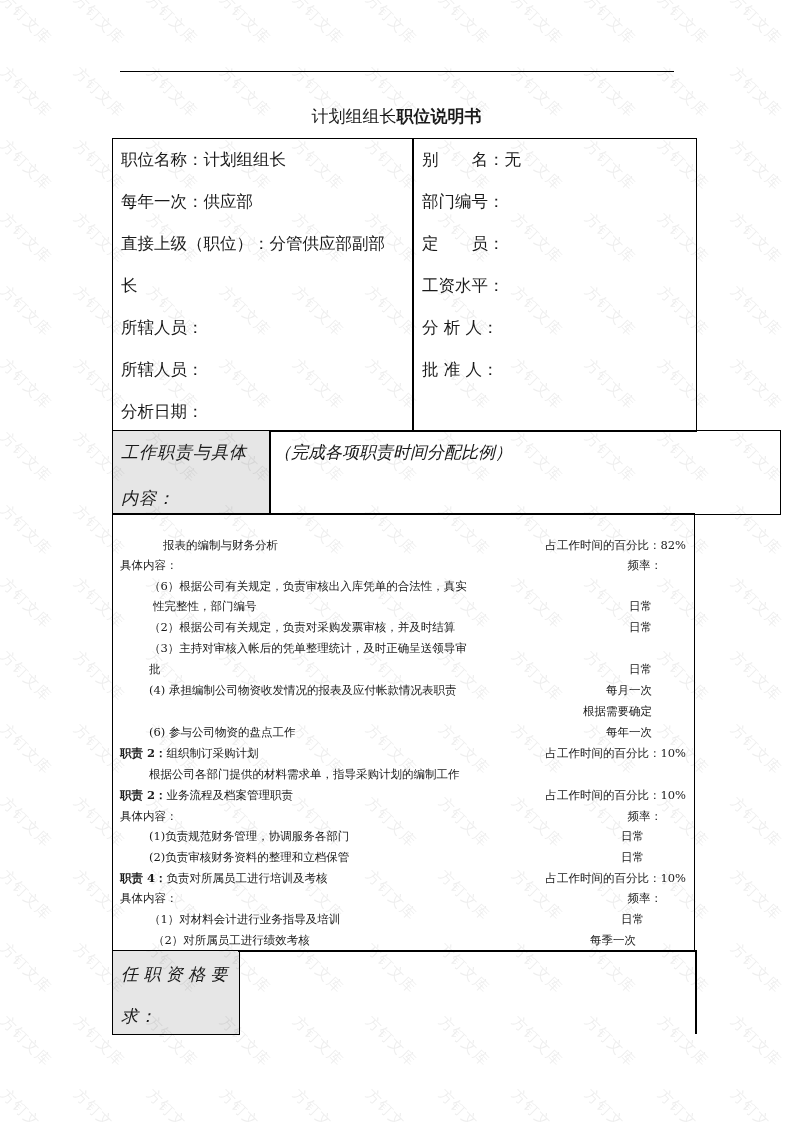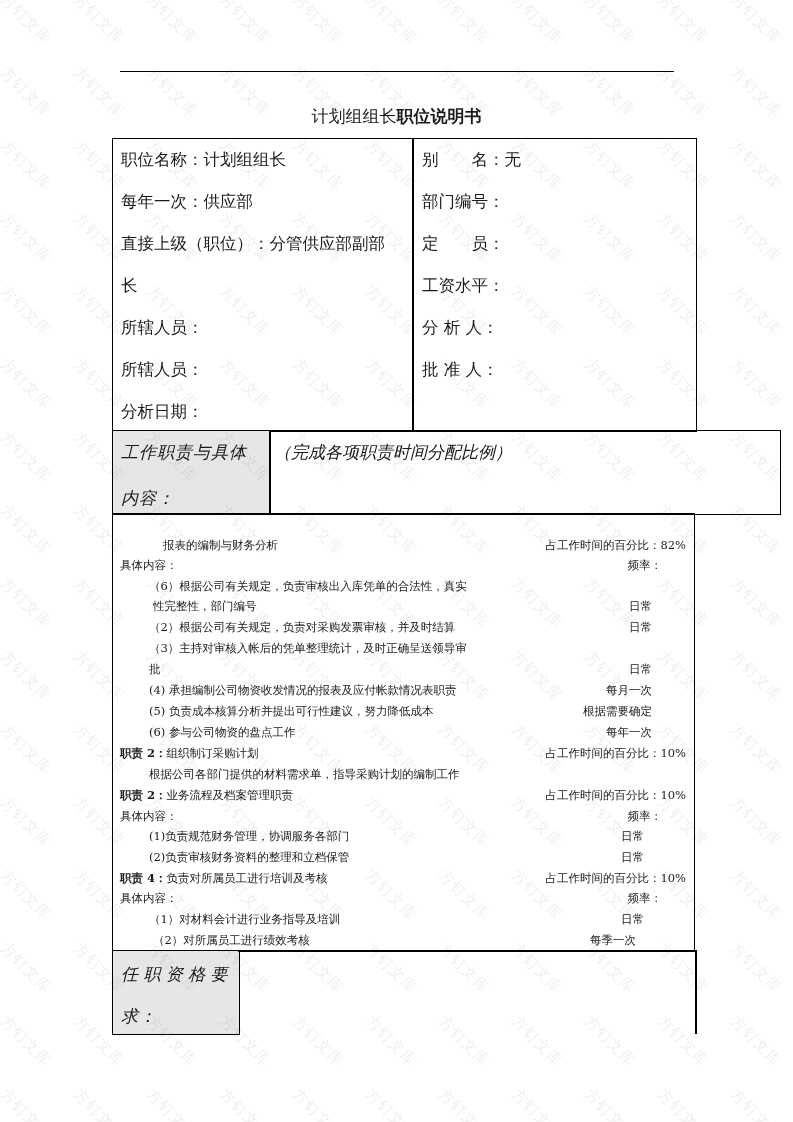--- a/index.html
+++ b/index.html
@@ -265,21 +265,20 @@
   <div class="dl" style="left:36px;top:106px">（2）根据公司有关规定，负责对采购发票审核，并及时结算</div>
   <div class="dr" style="right:42px;top:106px">日常</div>
 
   <div class="dl" style="left:36px;top:127px">（3）主持对审核入帐后的凭单整理统计，及时正确呈送领导审</div>
   <div class="dl" style="left:36px;top:148px">批</div>
   <div class="dr" style="right:42px;top:148px">日常</div>
 
   <div class="dl" style="left:36px;top:169px">(4) 承担编制公司物资收发情况的报表及应付帐款情况表职责</div>
   <div class="dr" style="right:42px;top:169px">每月一次</div>
 
-  <div class="dl" style="left:36px;top:190px">(5) 负责成本核算分析并提出可行性建议，努力降低成本</div>
   <div class="dr" style="right:42px;top:190px">根据需要确定</div>
 
   <div class="dl" style="left:36px;top:211px">(6) 参与公司物资的盘点工作</div>
   <div class="dr" style="right:42px;top:211px">每年一次</div>
 
   <div class="dl" style="left:7px;top:232px"><b>职责 2：</b><span>组织制订采购计划</span></div>
   <div class="dr" style="right:8px;top:232px">占工作时间的百分比：10%</div>
   <div class="dl" style="left:36px;top:253px">根据公司各部门提供的材料需求单，指导采购计划的编制工作</div>
 
   <div class="dl" style="left:7px;top:274px"><b>职责 2：</b><span>业务流程及档案管理职责</span></div>

